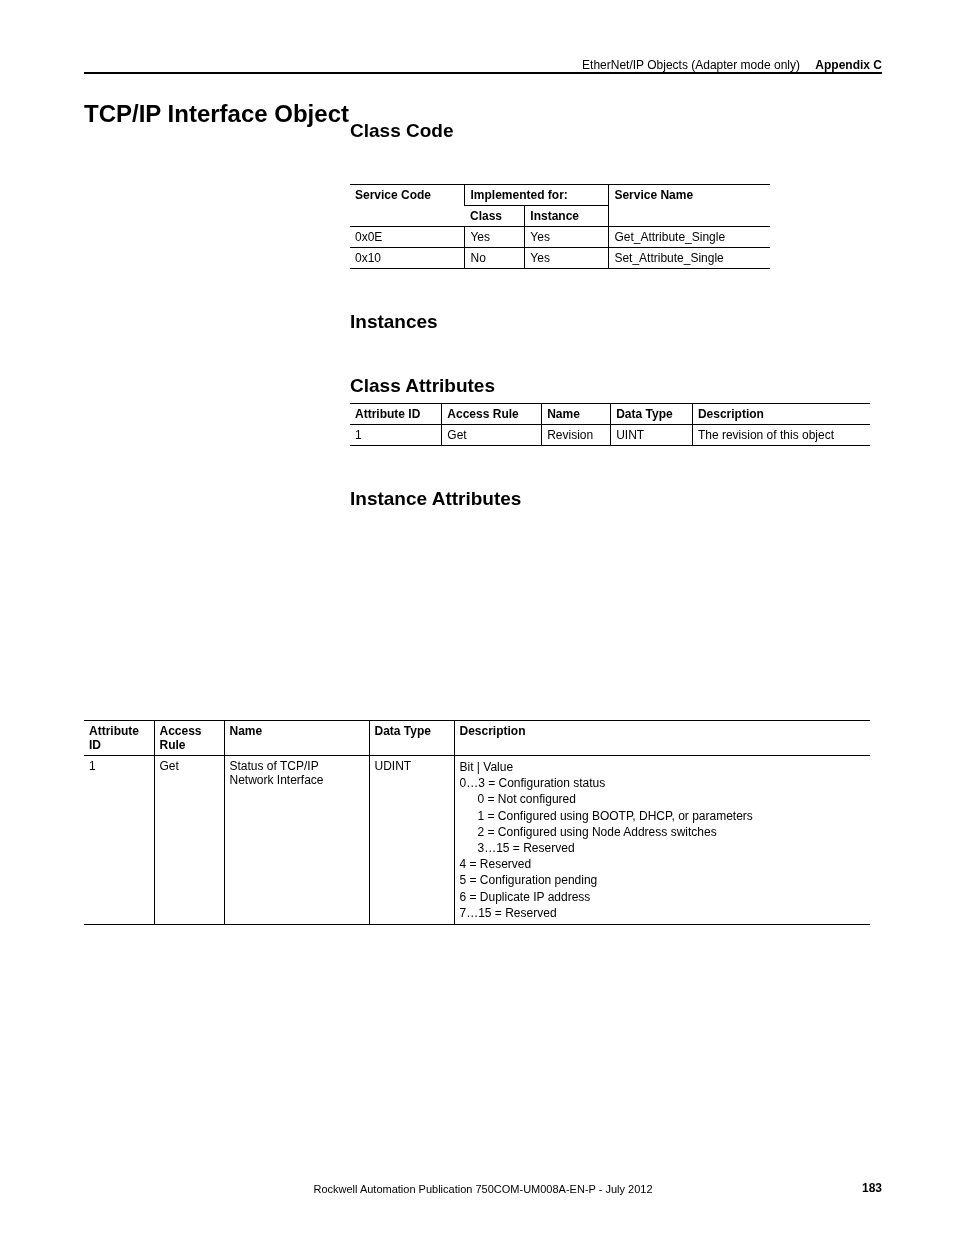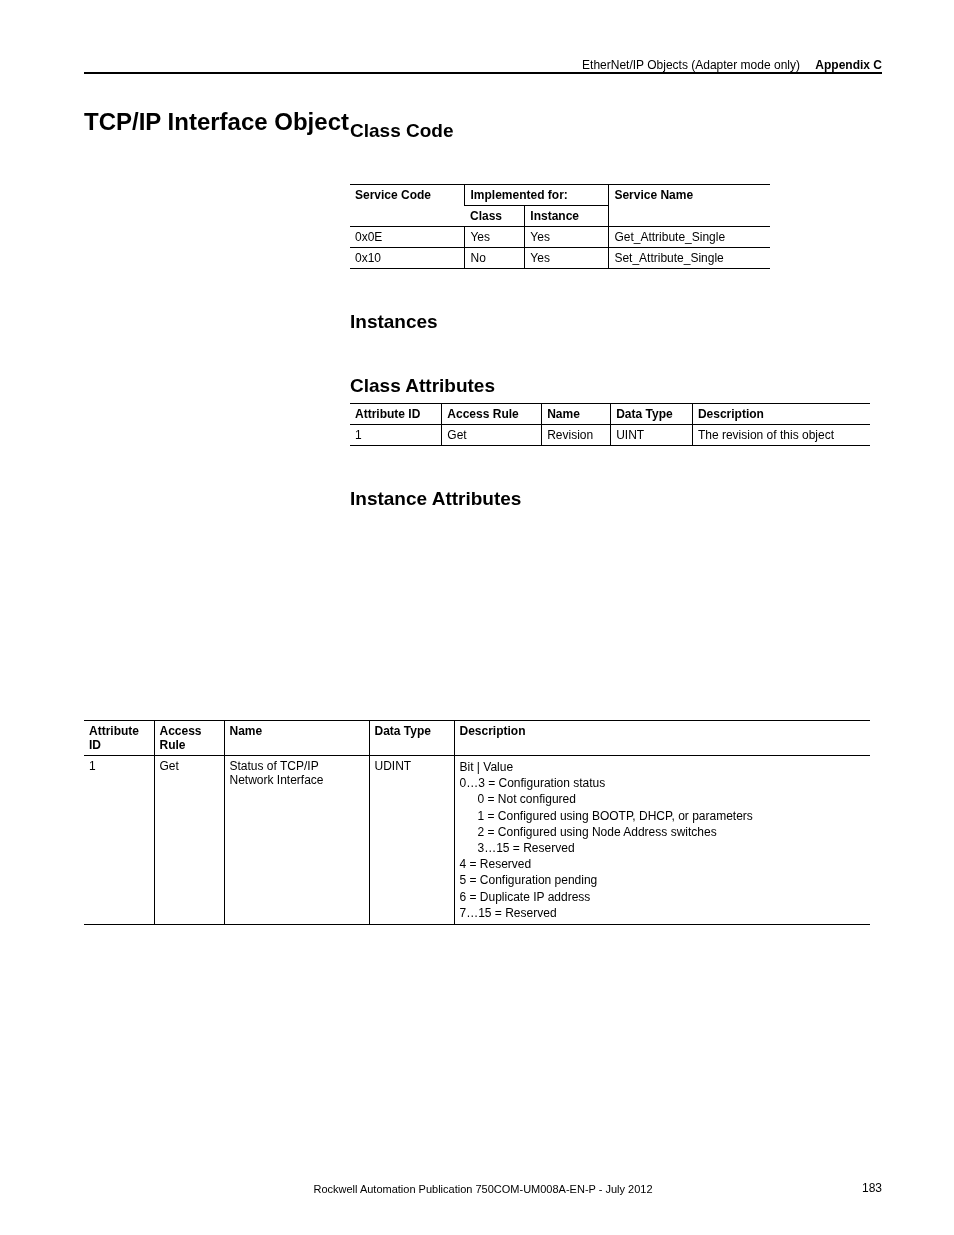--- a/index.html
+++ b/index.html
@@ -16,21 +16,21 @@
     position: absolute;
     top: 58px; left: 84px; right: 72px;
     border-bottom: 2px solid #000;
     text-align: right;
     font-size: 12px;
   }
   .header-area .light { font-weight: 400; }
   .header-area .bold { font-weight: 700; margin-left: 12px; }
   .page-title {
     position: absolute;
-    top: 108px; left: 84px;
+    top: 100px; left: 84px;
     font-size: 24px; font-weight: 700;
     font-family: "Myriad Pro", "Segoe UI", Arial, sans-serif;
   }
   .content {
     position: absolute;
     top: 108px; left: 350px; right: 84px;
   }
   h2.sub {
     font-size: 19px; font-weight: 700; margin: 12px 0 6px 0;
     font-family: "Myriad Pro", "Segoe UI", Arial, sans-serif;
@@ -72,21 +72,21 @@
     position: absolute;
     left: 84px; right: 84px;
   }
   .footer {
     position: absolute;
     bottom: 40px; left: 84px; right: 72px;
     font-size: 11px;
     text-align: center;
   }
   .footer .pageno {
-    position: absolute; right: 0; bottom: 0; font-weight: 400; font-size: 12px; text-align: center;
+    position: absolute; right: 0; bottom: 0; font-weight: 700; font-size: 12px; text-align: center;
   }
   .desc-lines div { line-height: 1.35; }
   .indent1 { padding-left: 18px; }
 </style>
 </head>
 <body>
 
 <div class="header-area">
   <span class="light">EtherNet/IP Objects (Adapter mode only)</span>
   <span class="bold">Appendix C</span>

